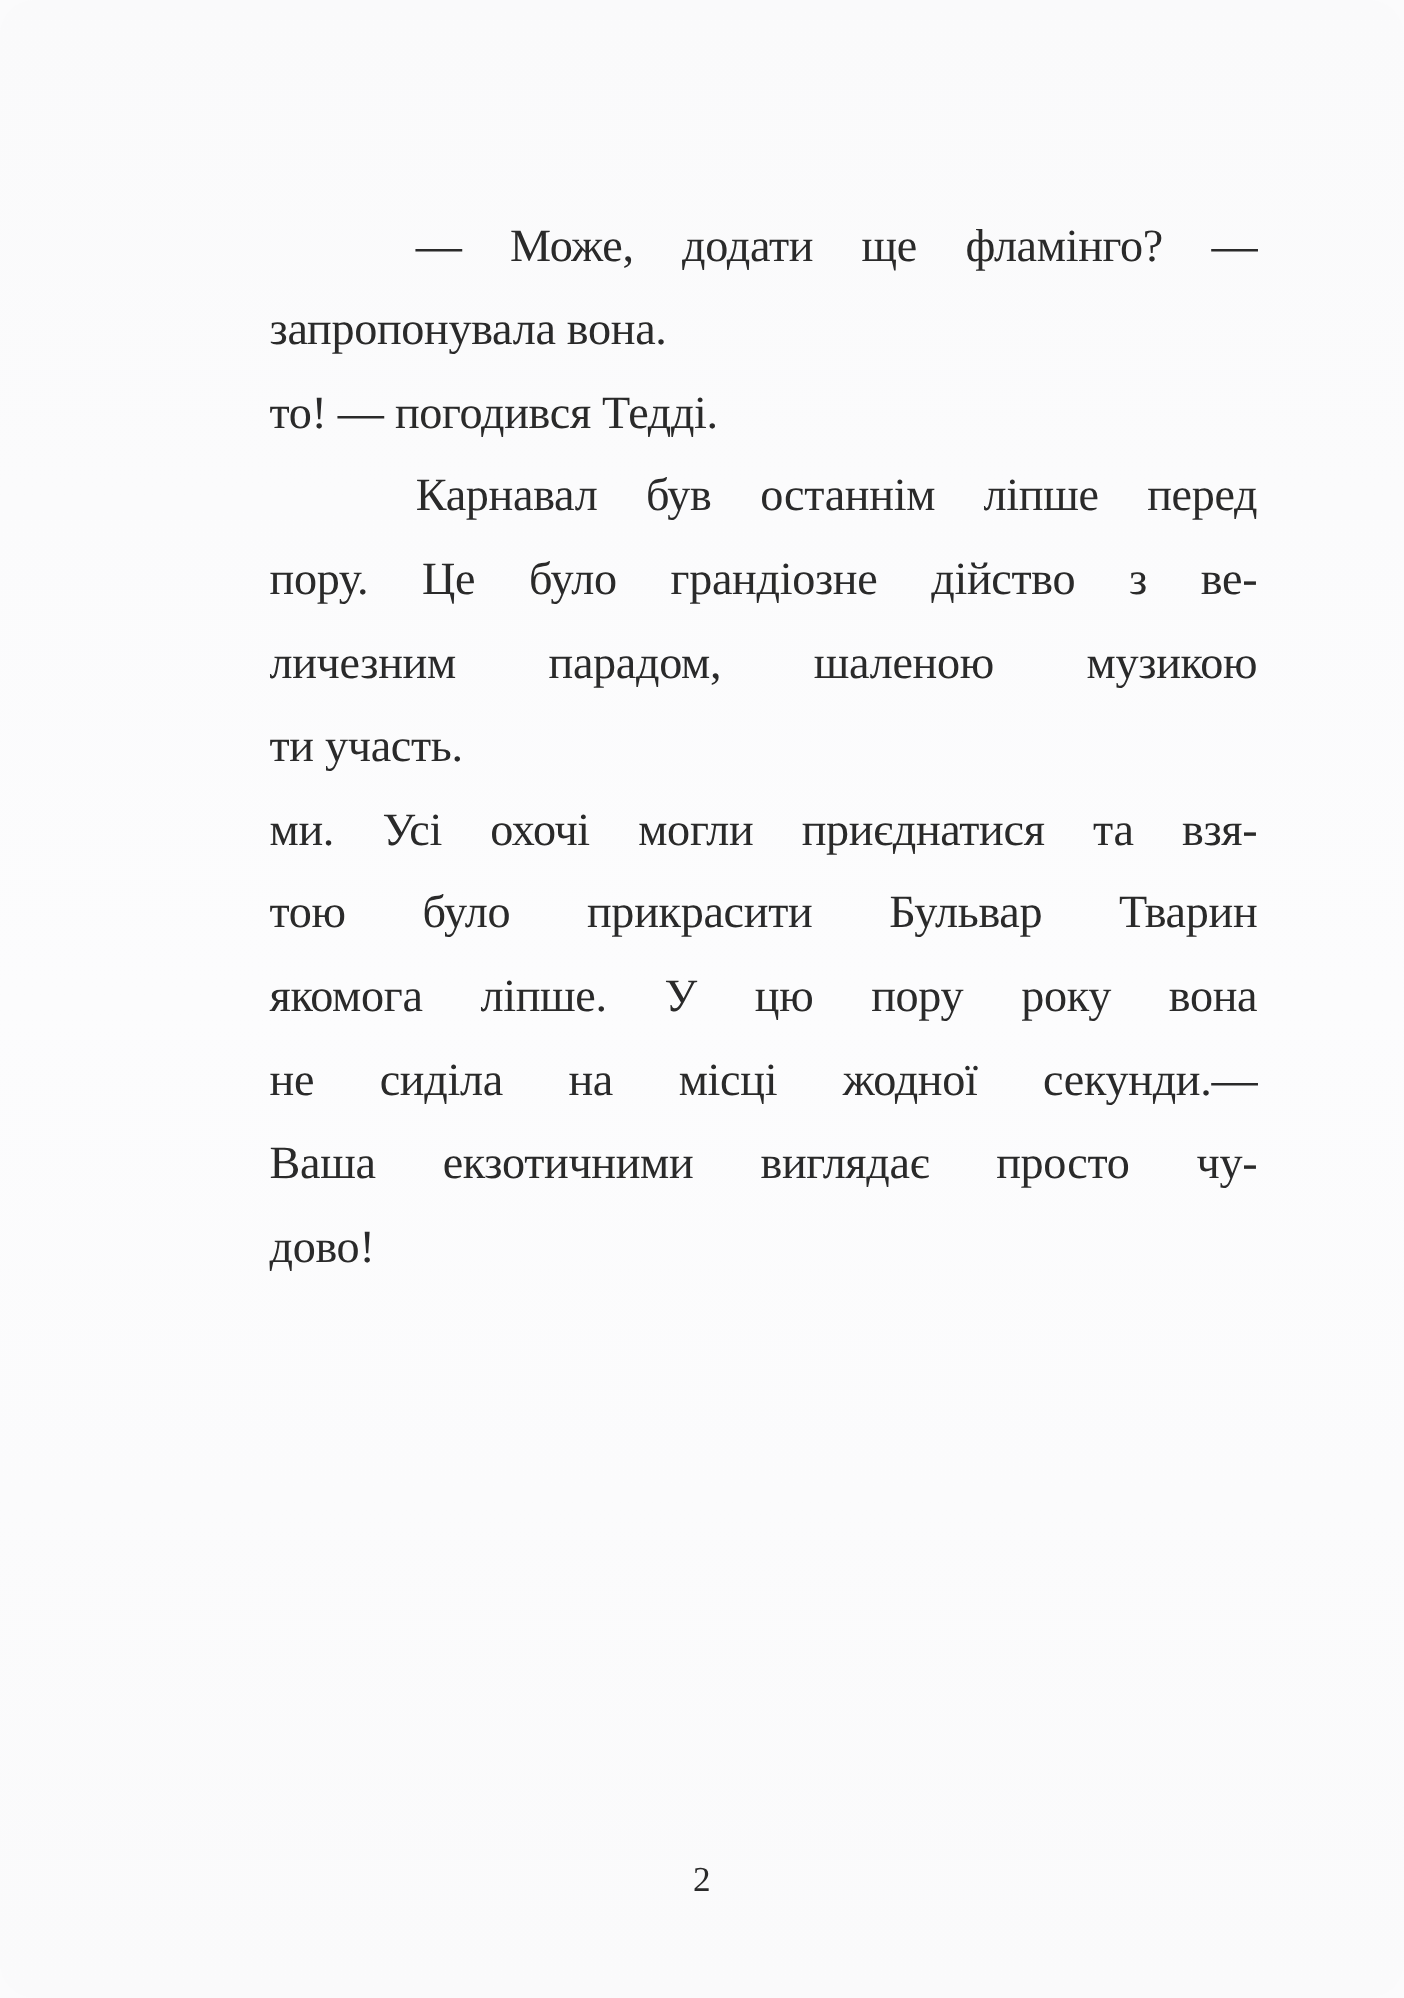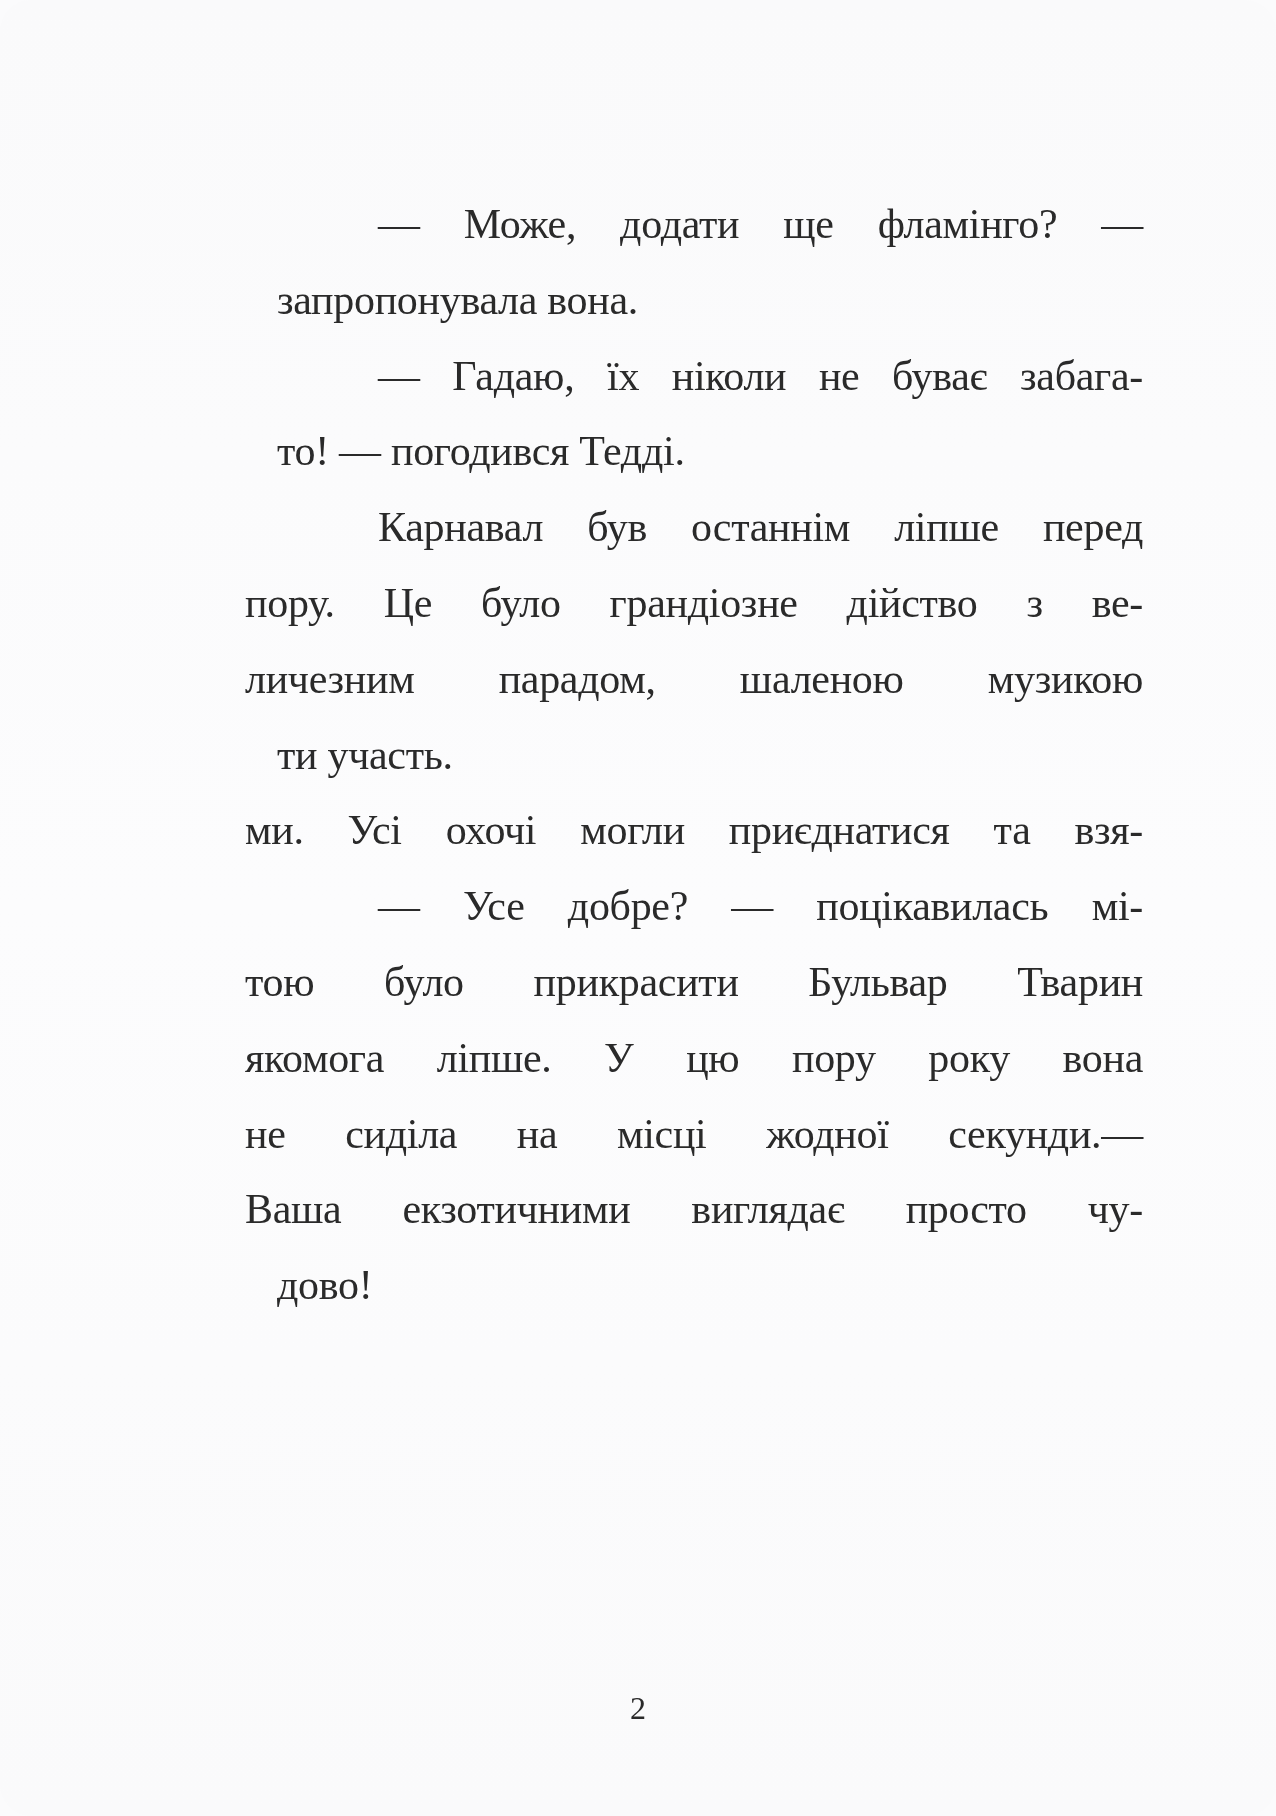--- a/index.html
+++ b/index.html
@@ -33,21 +33,20 @@
       line-height: 75.8px;
       height: 75.8px;
       color: #2a2a2a;
       white-space: nowrap;
       text-align: justify;
       text-align-last: justify;
       letter-spacing: -0.3px;
     }
     .line.last {
       text-align-last: left;
-      margin-left: 32px;
     }
     .line.indent-first {
       padding-left: 133px;
     }
     .page-number {
       position: absolute;
       left: 0;
       width: 1276px;
       top: 1690px;
       text-align: center;
@@ -58,30 +57,28 @@
   </style>
 </head>
 <body>
 
 <div class="page">
   <div class="text-block">
 
     <div class="line indent-first">— Може, додати ще фламінго? —</div>
     <div class="line last">запропонувала вона.</div>
 
-    <div class="line indent-first">— Гадаю, їх ніколи не буває забага-</div>
     <div class="line last">то! — погодився Тедді.</div>
 
     <div class="line indent-first">Карнавал був останнім ліпше перед</div>
     <div class="line">пору. Це було грандіозне дійство з ве-</div>
     <div class="line">личезним парадом, шаленою музикою</div>
     <div class="line last">ти участь.</div>
     <div class="line">ми. Усі охочі могли приєднатися та взя-</div>
 
-    <div class="line indent-first">— Усе добре? — поцікавилась мі-</div>
     <div class="line">тою було прикрасити Бульвар Тварин</div>
     <div class="line">якомога ліпше. У цю пору року вона</div>
     <div class="line">не сиділа на місці жодної секунди.—</div>
     <div class="line">Ваша екзотичними виглядає просто чу-</div>
     <div class="line last">дово!</div>
   </div>
 
   <div class="page-number">2</div>
 </div>
 

